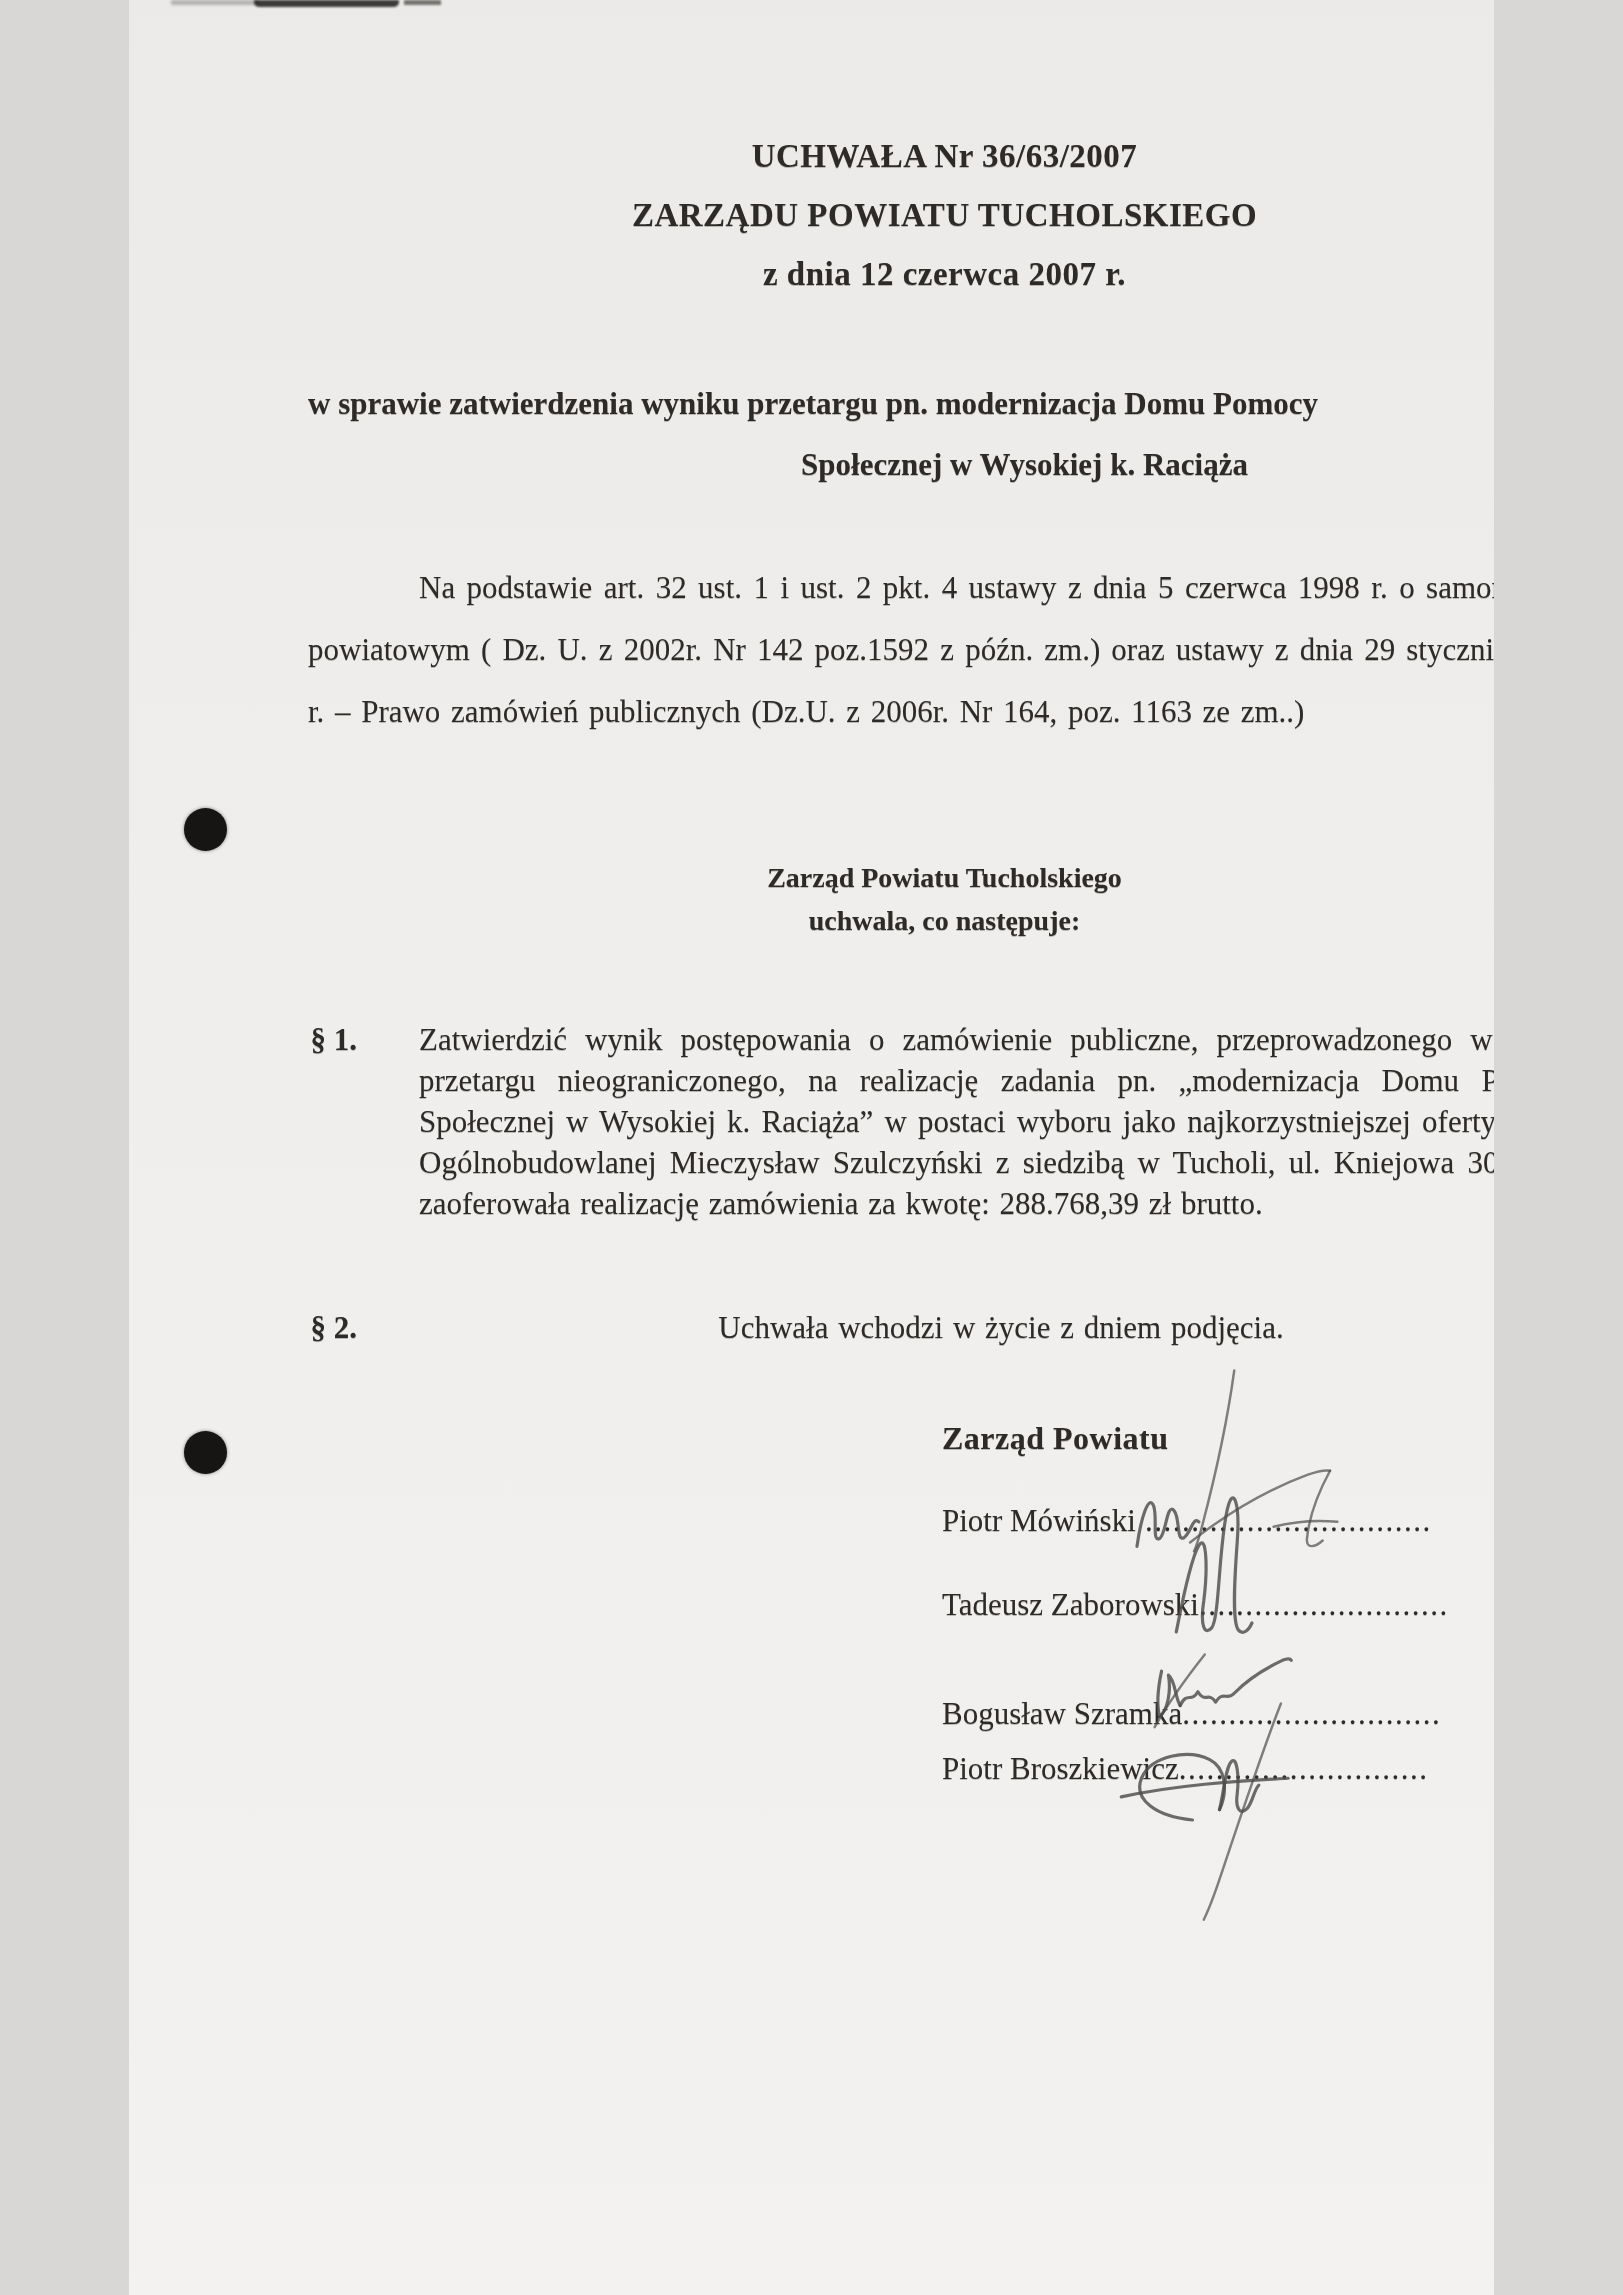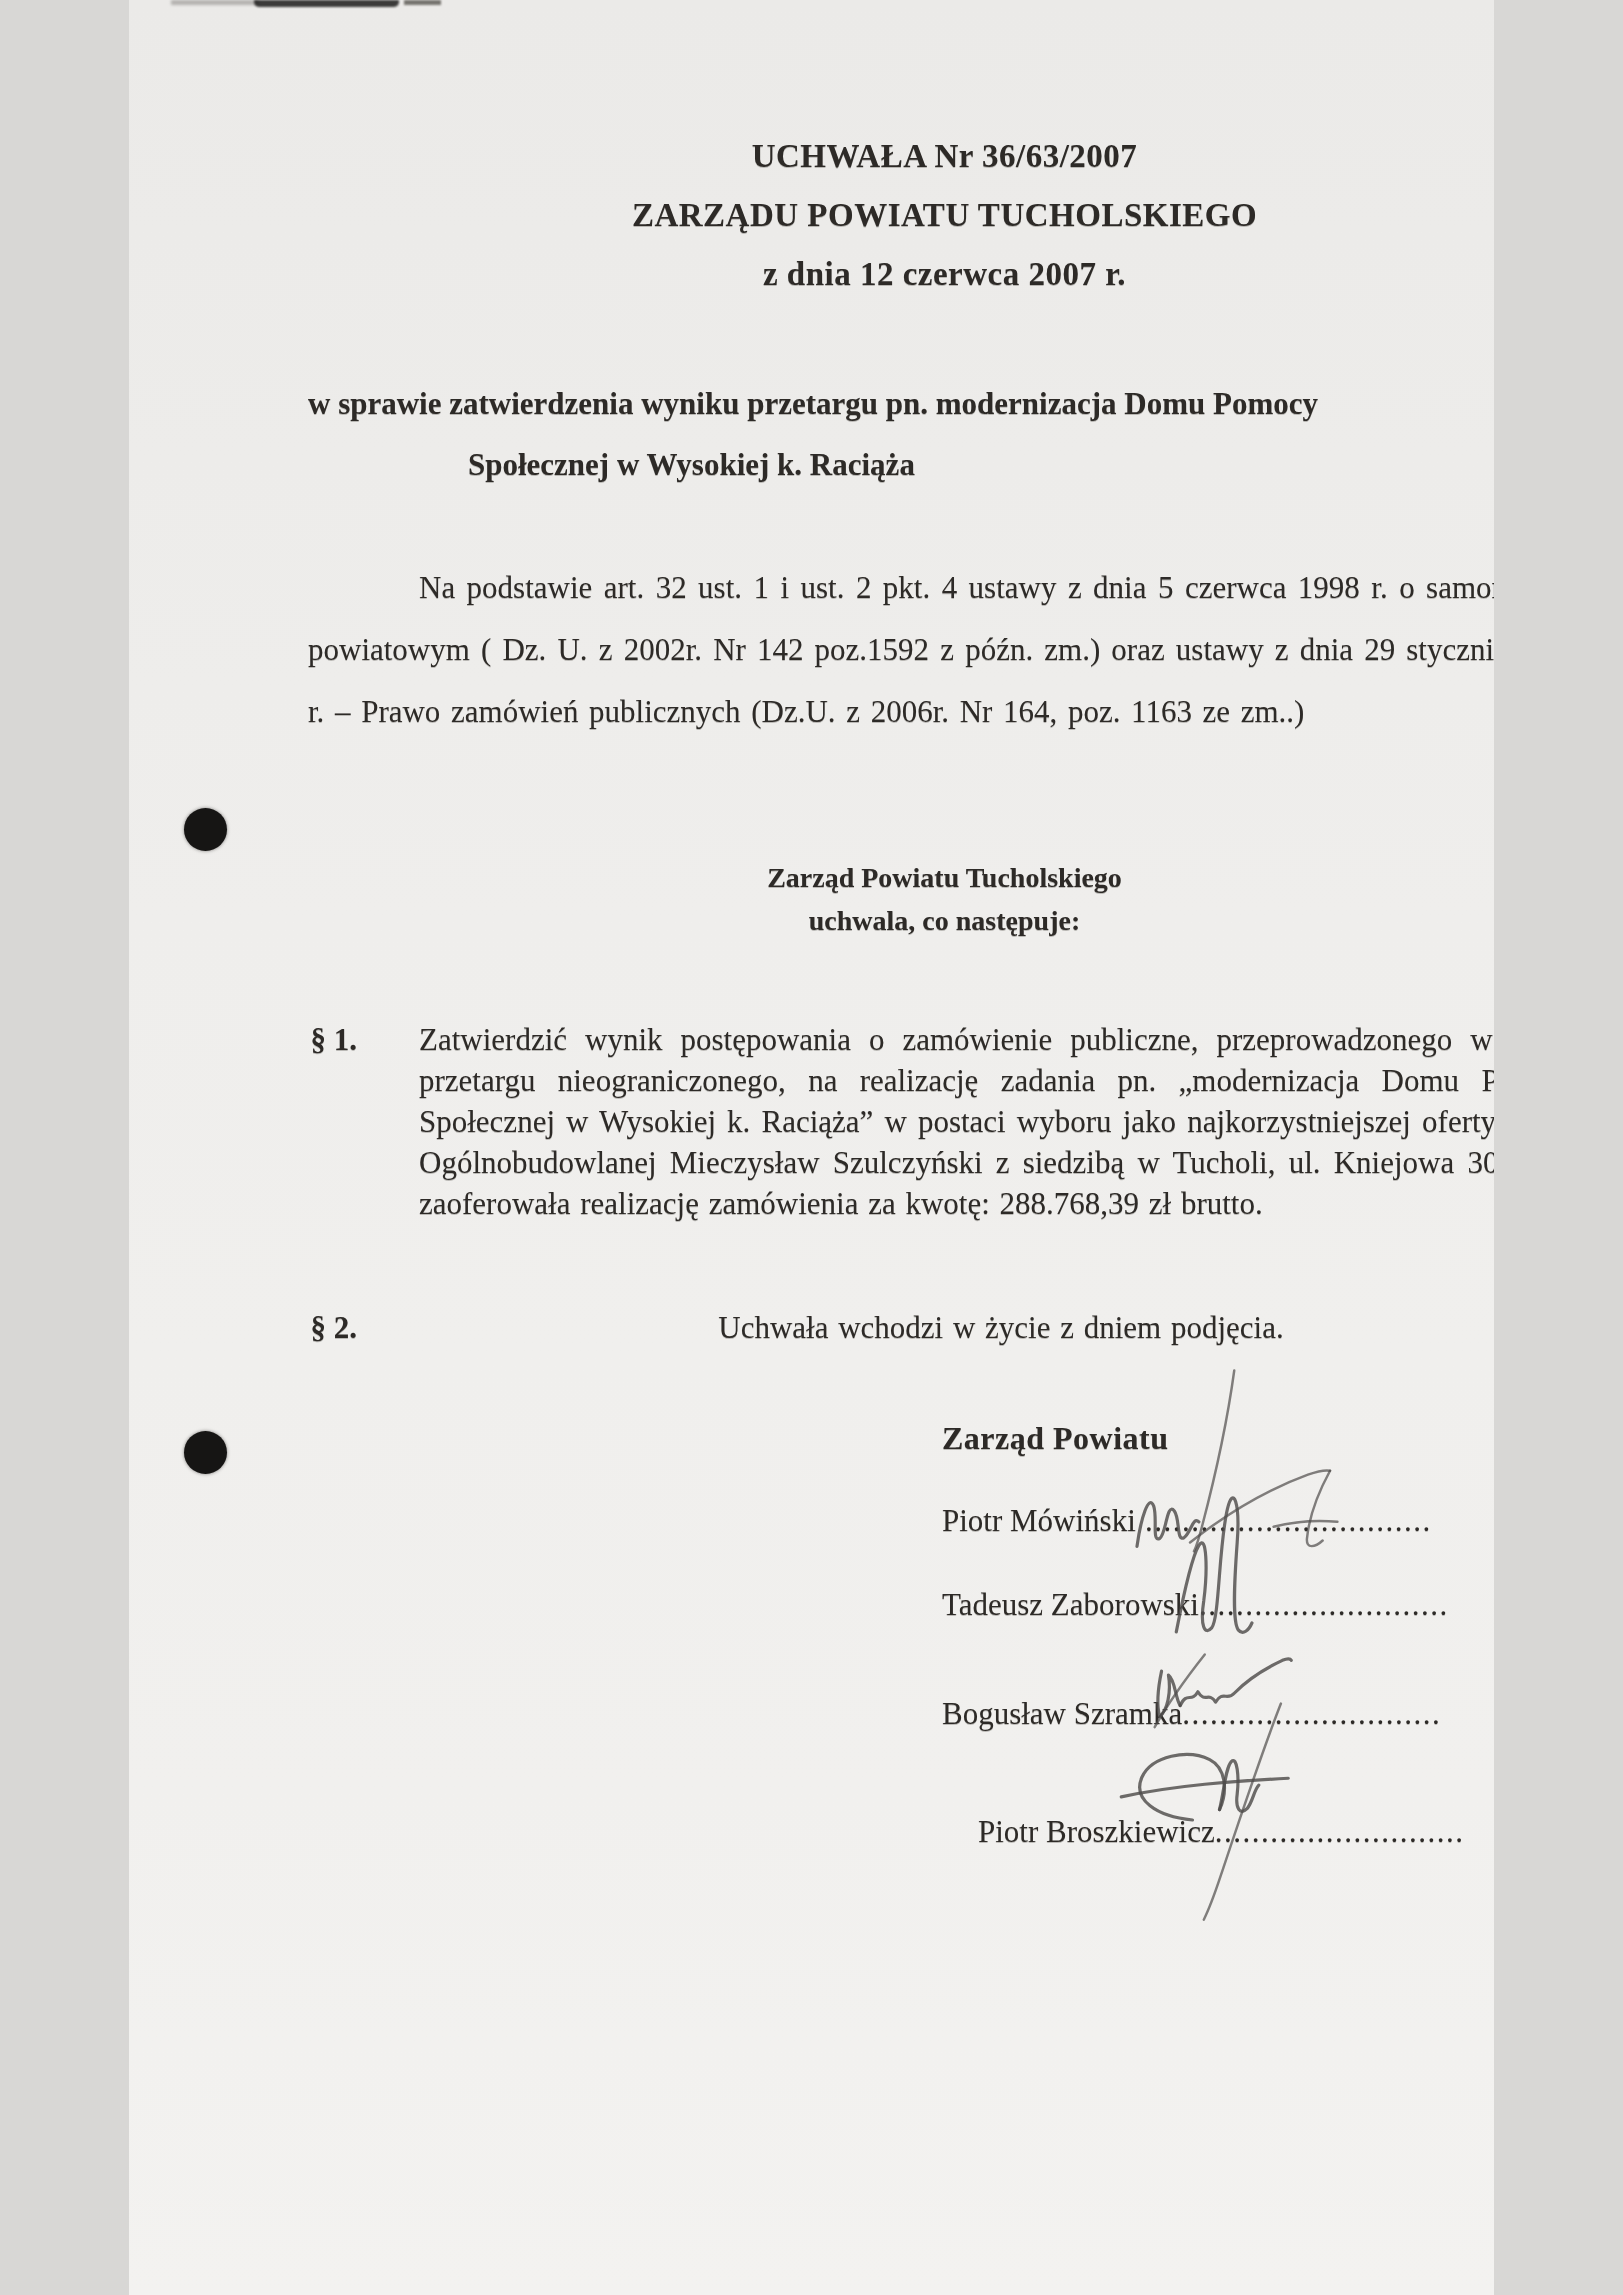--- a/index.html
+++ b/index.html
@@ -34,21 +34,21 @@
     position: absolute; top: 127px; left: 179px; width: 1273px;
     text-align: center; font-weight: bold; font-size: 33px; line-height: 59px;
     letter-spacing: 0.5px;
   }
 
   
   .subject {
     position: absolute; top: 373px; left: 179px; width: 1273px;
     font-weight: bold; font-size: 31px; line-height: 61px;
   }
-  .subject-l2 { margin-left: 160px; }
+  .subject-l2 { margin-left: 160px; text-align: center; }
 
   
   .legal-basis {
     position: absolute; top: 557px; left: 179px; width: 1273px; margin: 0;
     font-size: 31px; line-height: 62px; text-align: justify; text-indent: 111px;
     word-spacing: 2.9px;
   }
 
   
   .enacting {
@@ -66,21 +66,21 @@
 
   
   .sig-heading {
     position: absolute; left: 813px; top: 1417px;
     font-weight: bold; font-size: 32px; line-height: 43px; letter-spacing: 0.5px;
   }
   .sig-row { position: absolute; left: 813px; font-size: 31px; line-height: 41px; white-space: nowrap; }
   .sig-row-1 { top: 1500px; }
   .sig-row-2 { top: 1584px; }
   .sig-row-3 { top: 1665px; margin-top: 28px; }
-  .sig-row-4 { top: 1811px; margin-left: 36px; }
+  .sig-row-4 { top: 1748px; }
   .sig-leader { letter-spacing: 1.5px; }
 
   
   .signatures-svg { position: absolute; left: 0; top: 0; width: 1623px; height: 2295px; pointer-events: none; }
   .signatures-svg path {
     fill: none; stroke: #4e4c4a; stroke-opacity: 0.82;
     stroke-width: 6.5; stroke-linecap: round; stroke-linejoin: round;
   }
   .signatures-svg .thin { stroke-width: 5; stroke-opacity: 0.7; }
 </style>

